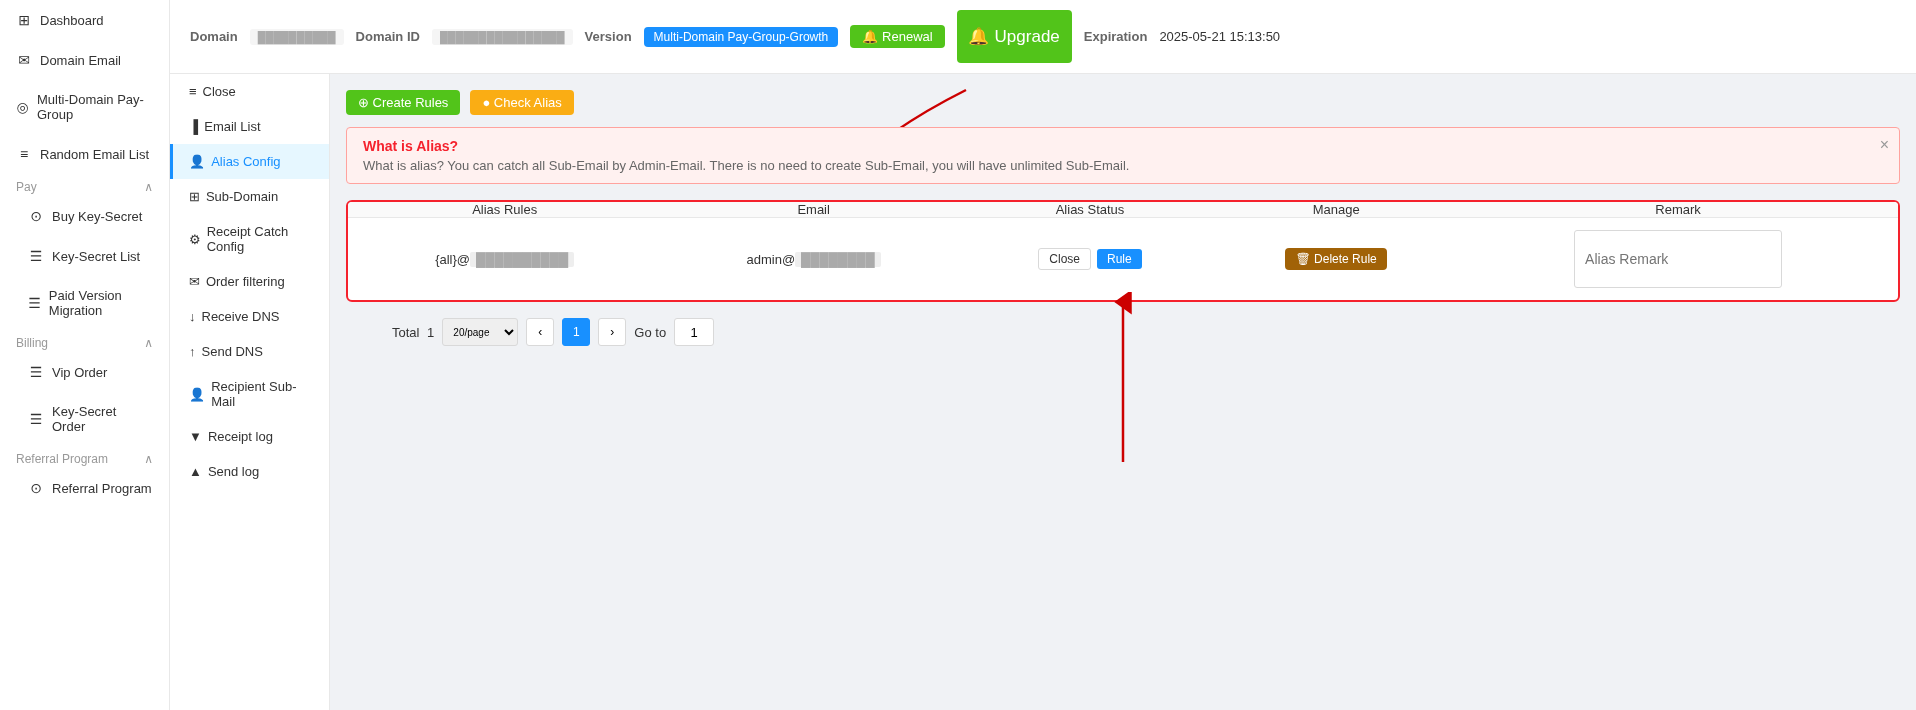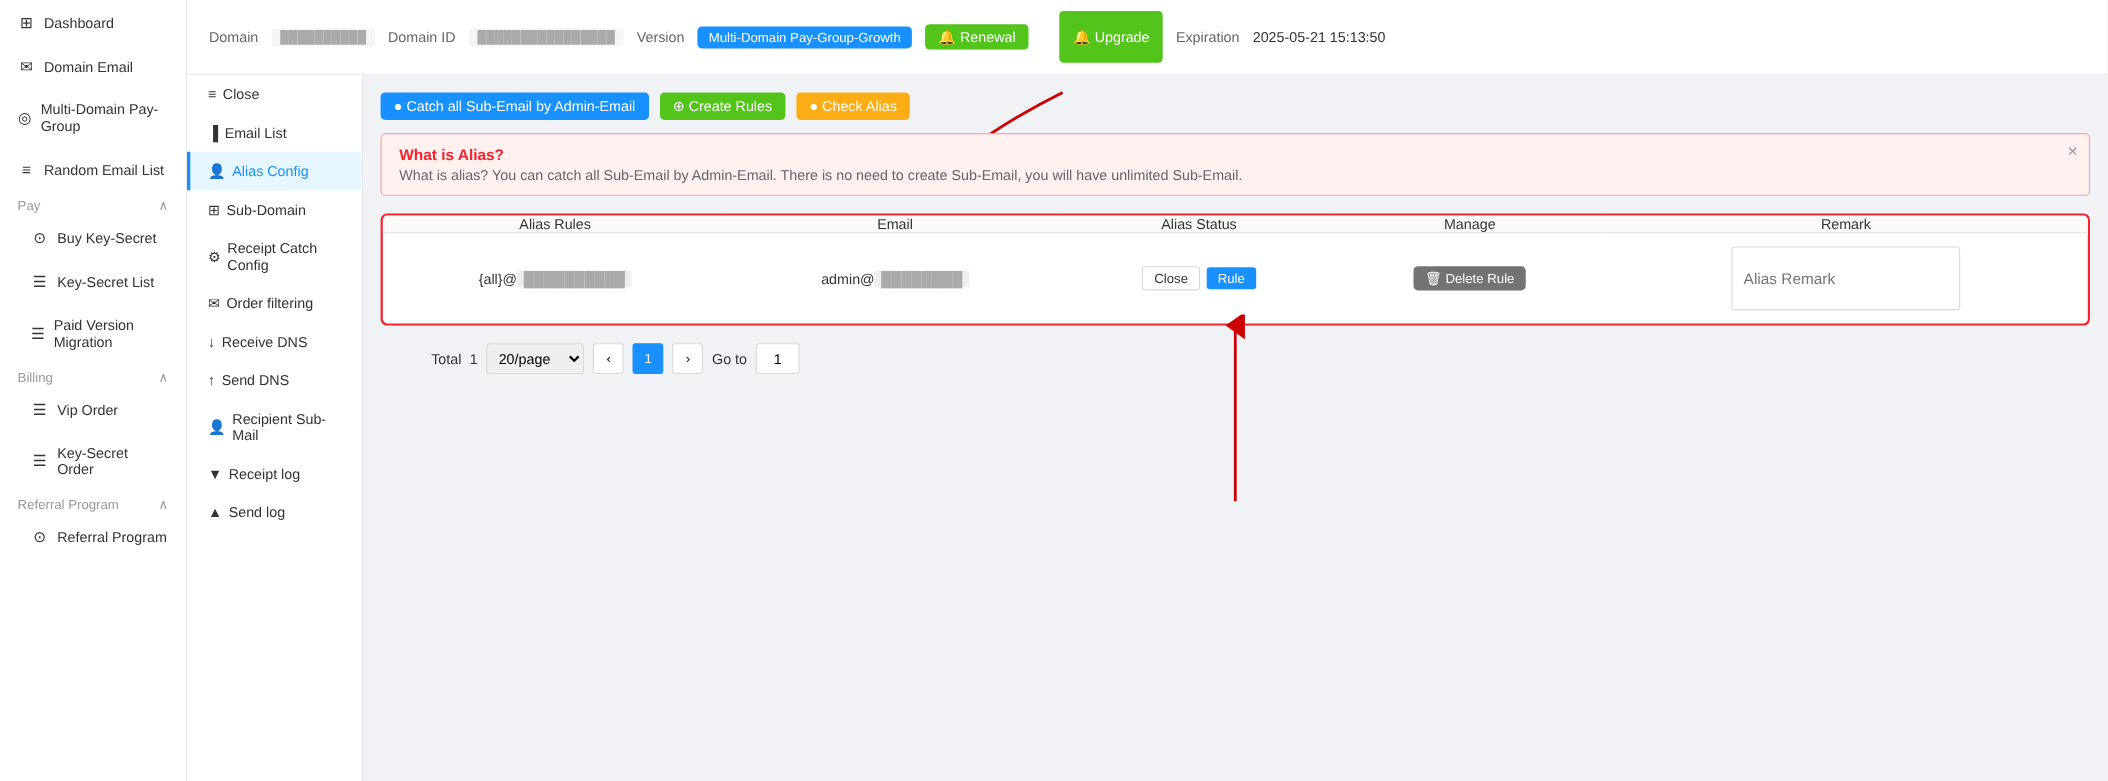--- a/index.html
+++ b/index.html
@@ -9,29 +9,29 @@
     .sidebar { width: 170px; background: #fff; border-right: 1px solid #e8e8e8; display: flex; flex-direction: column; height: 100%; overflow-y: auto; flex-shrink: 0; }
     .sidebar-item { display: flex; align-items: center; gap: 8px; padding: 12px 16px; cursor: pointer; color: #333; font-size: 13px; }
     .sidebar-item .icon { font-size: 14px; width: 16px; text-align: center; }
     .sidebar-section { padding: 6px 16px 2px; font-size: 12px; color: #999; display: flex; align-items: center; justify-content: space-between; cursor: pointer; }
 
     
     .main { flex: 1; display: flex; flex-direction: column; height: 100%; overflow: hidden; }
 
     
     .top-header { background: #fff; border-bottom: 1px solid #e8e8e8; padding: 10px 20px; display: flex; align-items: center; gap: 12px; flex-wrap: wrap; font-size: 13px; flex-shrink: 0; }
-    .header-label { color: #666; font-weight: 400; }
+    .header-label { color: #666; font-weight: 700; }
     .header-value { color: #333; background: #f5f5f5; padding: 2px 8px; border-radius: 3px; font-size: 12px; }
     .badge { padding: 3px 10px; border-radius: 4px; font-size: 12px; font-weight: 500; color: #fff; }
     .badge-blue { background: #1890ff; }
     .btn { padding: 5px 12px; border-radius: 4px; font-size: 13px; cursor: pointer; border: none; display: inline-flex; align-items: center; gap: 5px; font-weight: 500; }
     .btn-primary { background: #1890ff; color: #fff; }
     .btn-success { background: #52c41a; color: #fff; }
     .btn-warning { background: #faad14; color: #fff; }
-    .btn-danger { background: #737373; color: #fff; }
+    .btn-danger { background: #a16207; color: #fff; }
     .btn-open { background: #1890ff; color: #fff; padding: 3px 10px; border-radius: 3px; border: none; cursor: pointer; font-size: 12px; }
     .btn-close { background: #fff; color: #333; border: 1px solid #d9d9d9; padding: 3px 10px; border-radius: 3px; cursor: pointer; font-size: 12px; }
 
     
     .sub-nav { display: flex; background: #fff; border-right: 1px solid #e8e8e8; width: 160px; flex-shrink: 0; flex-direction: column; height: 100%; overflow-y: auto; }
     .sub-nav-item { display: flex; align-items: center; gap: 6px; padding: 10px 16px; cursor: pointer; color: #333; font-size: 13px; border-left: 3px solid transparent; }
     .sub-nav-item.active { color: #1890ff; border-left-color: #1890ff; background: #e6f7ff; }
     .sub-nav-item .icon { font-size: 13px; }
 
     
@@ -51,32 +51,32 @@
     .table { width: 100%; border-collapse: collapse; }
     .table th { padding: 0 16px; text-align: center; font-weight: 500; color: #333; border-bottom: 1px solid #e8e8e8; font-size: 13px; background: #fafafa; }
     .table td { padding: 12px 16px; text-align: center; font-size: 13px; color: #333; border-bottom: 1px solid #f0f0f0; }
     .table tr:last-child td { border-bottom: none; }
 
     
     .pagination { display: flex; align-items: center; gap: 8px; font-size: 13px; color: #333; margin-left: 46px; }
     .page-btn { width: 28px; height: 28px; border: 1px solid #d9d9d9; background: #fff; border-radius: 3px; cursor: pointer; display: flex; align-items: center; justify-content: center; font-size: 12px; }
     .page-btn.active { background: #1890ff; color: #fff; border-color: #1890ff; }
     .page-input { width: 40px; height: 28px; border: 1px solid #d9d9d9; border-radius: 3px; text-align: center; font-size: 13px; }
-    .page-select { height: 28px; border: 1px solid #d9d9d9; border-radius: 3px; padding: 0 6px; font-size: 13px; cursor: pointer; }
+    .page-select { height: 28px; border: 1px solid #d9d9d9; border-radius: 3px; padding: 0 6px; font-size: 10px; cursor: pointer; }
 
     
     .remark-input { border: 1px solid #d9d9d9; border-radius: 3px; padding: 20px 10px; font-size: 14px; color: #aaa; width: 208px; outline: none; }
 
     
     .sub-layout { display: flex; flex: 1; overflow: hidden; }
 
     .expiration-val { color: #333; font-size: 13px; }
 
     .renewal-btn { background: #52c41a; color: #fff; padding: 4px 12px; border-radius: 4px; border: none; cursor: pointer; font-size: 13px; display: inline-flex; align-items: center; gap: 4px; }
-    .upgrade-btn { background: #52c41a; color: #fff; padding: 16px 12px; border-radius: 4px; border: none; cursor: pointer; font-size: 13px; display: inline-flex; align-items: center; gap: 4px; margin-left: 16px; }
+    .upgrade-btn { background: #52c41a; color: #fff; padding: 16px 12px; border-radius: 4px; border: none; cursor: pointer; font-size: 17px; display: inline-flex; align-items: center; gap: 4px; }
   </style>
 </head>
 <body>
 
 <div class="sidebar">
   <div class="sidebar-item">
     <span class="icon">⊞</span>
     <span>Dashboard</span>
   </div>
   <div class="sidebar-item">
@@ -190,21 +190,20 @@
       <div class="sub-nav-item">
         <span class="icon">▲</span>
         <span>Send log</span>
       </div>
     </div>
 
     <div class="content-area">
 
       <div style="position:relative; margin-bottom:12px;">
         <div class="action-bar">
-          <button class="btn btn-primary">● Catch all Sub-Email by Admin-Email</button>
           <button class="btn btn-success">⊕ Create Rules</button>
           <button class="btn btn-warning">● Check Alias</button>
         </div>
 
         <svg style="position:absolute; top:-10px; left:460px; pointer-events:none;" width="200" height="120">
           <defs>
             <marker id="arrowhead" markerWidth="10" markerHeight="7" refX="10" refY="3.5" orient="auto">
               <polygon points="0 0, 10 3.5, 0 7" fill="#cc0000"></polygon>
             </marker>
           </defs>

